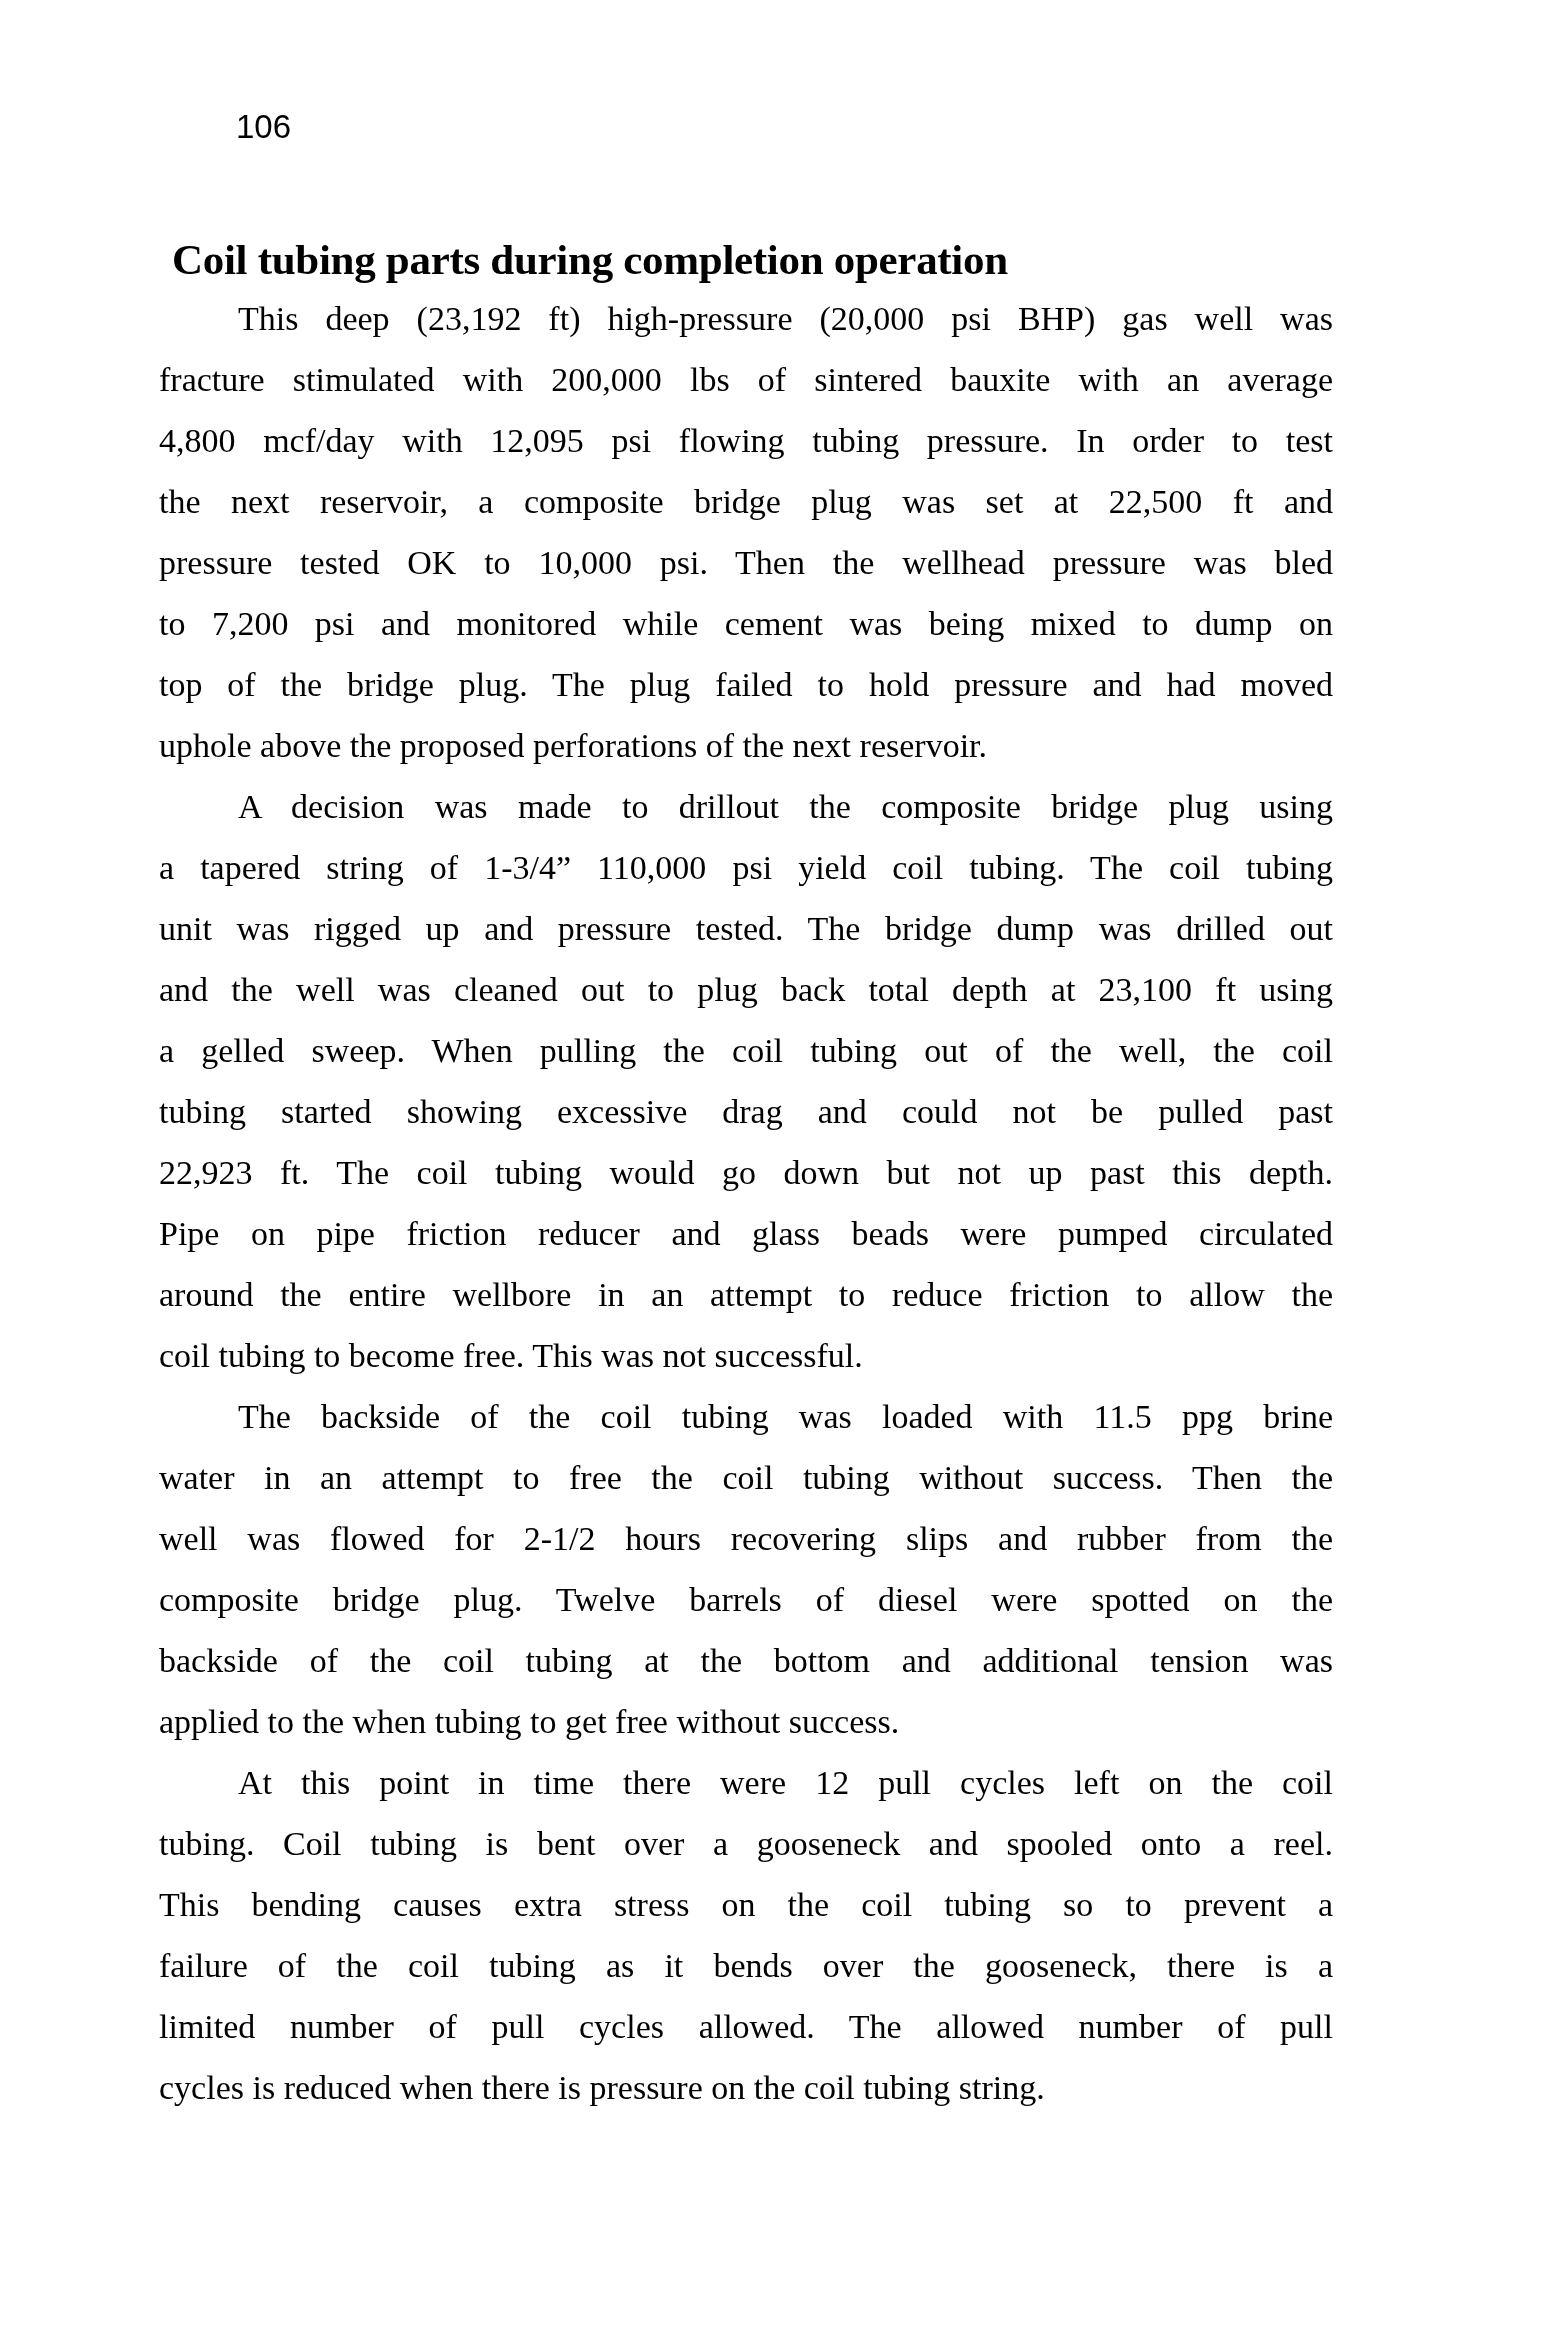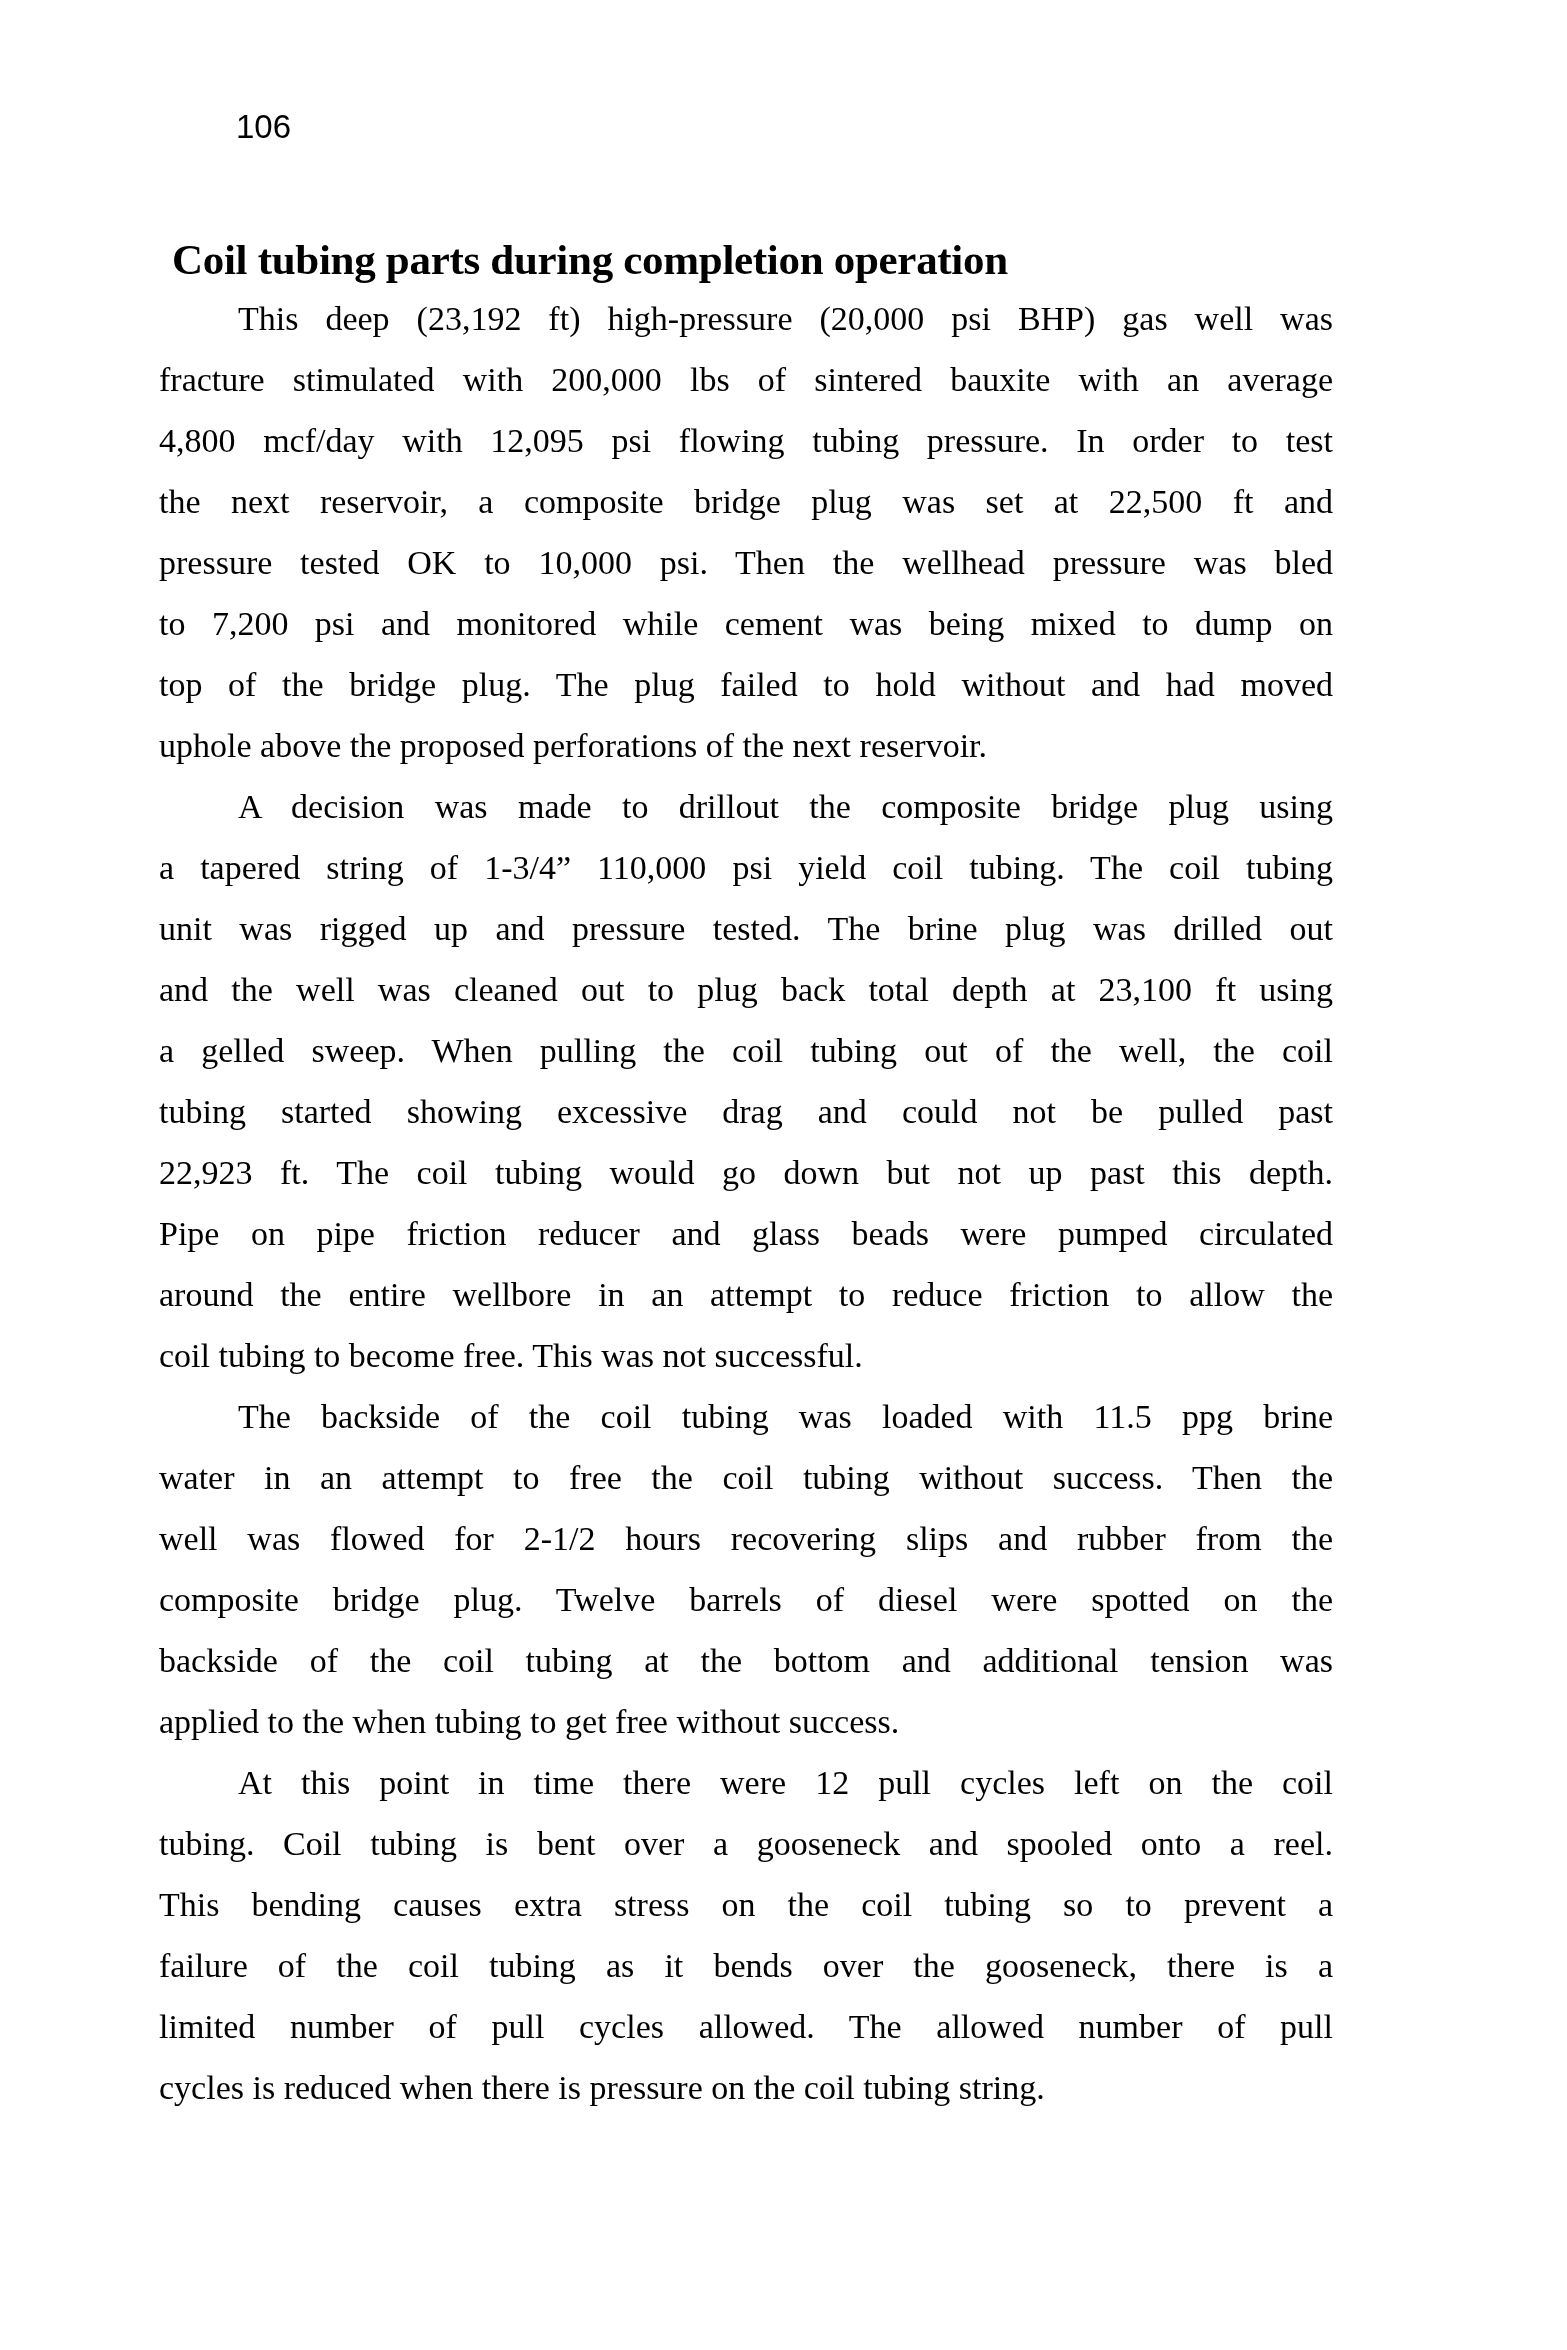--- a/index.html
+++ b/index.html
@@ -32,27 +32,27 @@
 <h1 class="heading">Coil tubing parts during completion operation</h1>
 
 <div class="body-text">
   <div class="paragraph">
     <span class="line indent">This deep (23,192 ft) high-pressure (20,000 psi BHP) gas well was</span>
     <span class="line">fracture stimulated with 200,000 lbs of sintered bauxite with an average</span>
     <span class="line">4,800 mcf/day with 12,095 psi flowing tubing pressure. In order to test</span>
     <span class="line">the next reservoir, a composite bridge plug was set at 22,500 ft and</span>
     <span class="line">pressure tested OK to 10,000 psi. Then the wellhead pressure was bled</span>
     <span class="line">to 7,200 psi and monitored while cement was being mixed to dump on</span>
-    <span class="line">top of the bridge plug. The plug failed to hold without and had moved</span>
+    <span class="line">top of the bridge plug. The plug failed to hold pressure and had moved</span>
     <span class="line last">uphole above the proposed perforations of the next reservoir.</span>
   </div>
   <div class="paragraph">
     <span class="line indent">A decision was made to drillout the composite bridge plug using</span>
     <span class="line">a tapered string of 1-3/4” 110,000 psi yield coil tubing. The coil tubing</span>
-    <span class="line">unit was rigged up and pressure tested. The brine plug was drilled out</span>
+    <span class="line">unit was rigged up and pressure tested. The bridge dump was drilled out</span>
     <span class="line">and the well was cleaned out to plug back total depth at 23,100 ft using</span>
     <span class="line">a gelled sweep. When pulling the coil tubing out of the well, the coil</span>
     <span class="line">tubing started showing excessive drag and could not be pulled past</span>
     <span class="line">22,923 ft. The coil tubing would go down but not up past this depth.</span>
     <span class="line">Pipe on pipe friction reducer and glass beads were pumped circulated</span>
     <span class="line">around the entire wellbore in an attempt to reduce friction to allow the</span>
     <span class="line last">coil tubing to become free. This was not successful.</span>
   </div>
   <div class="paragraph">
     <span class="line indent">The backside of the coil tubing was loaded with 11.5 ppg brine</span>

